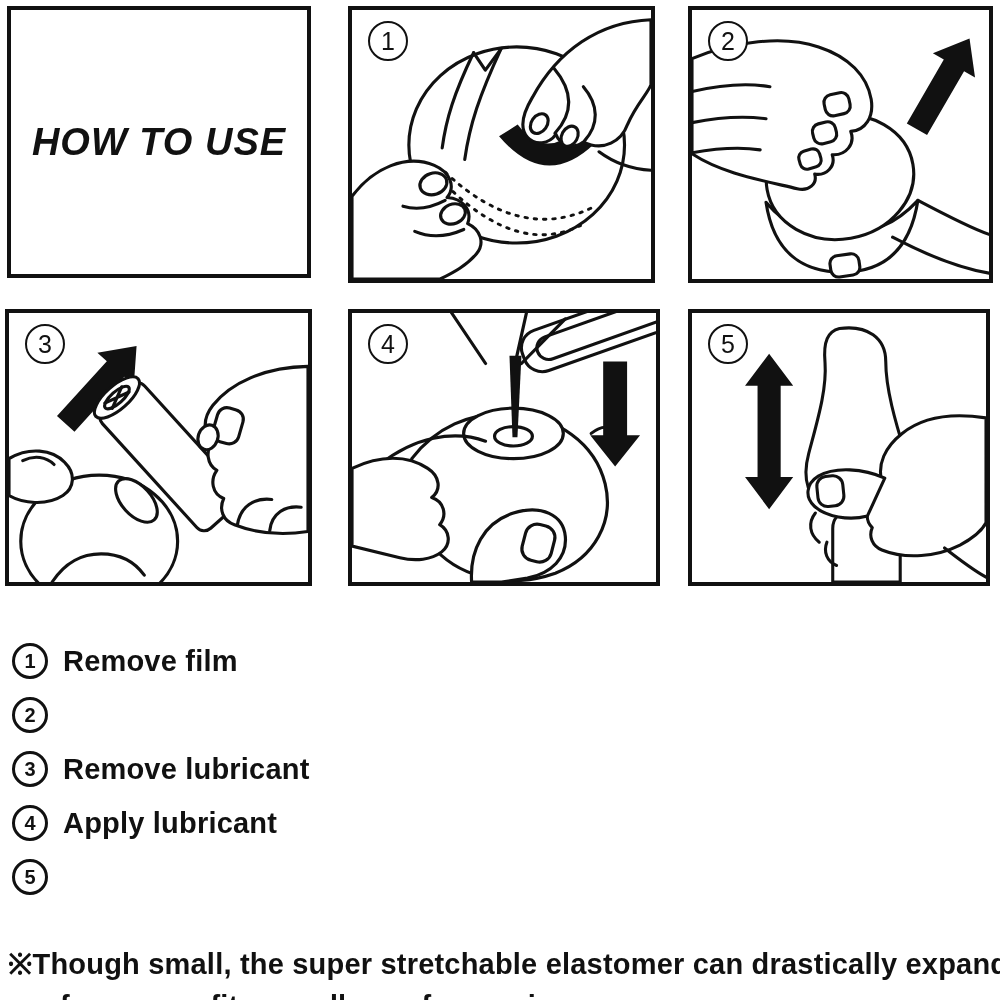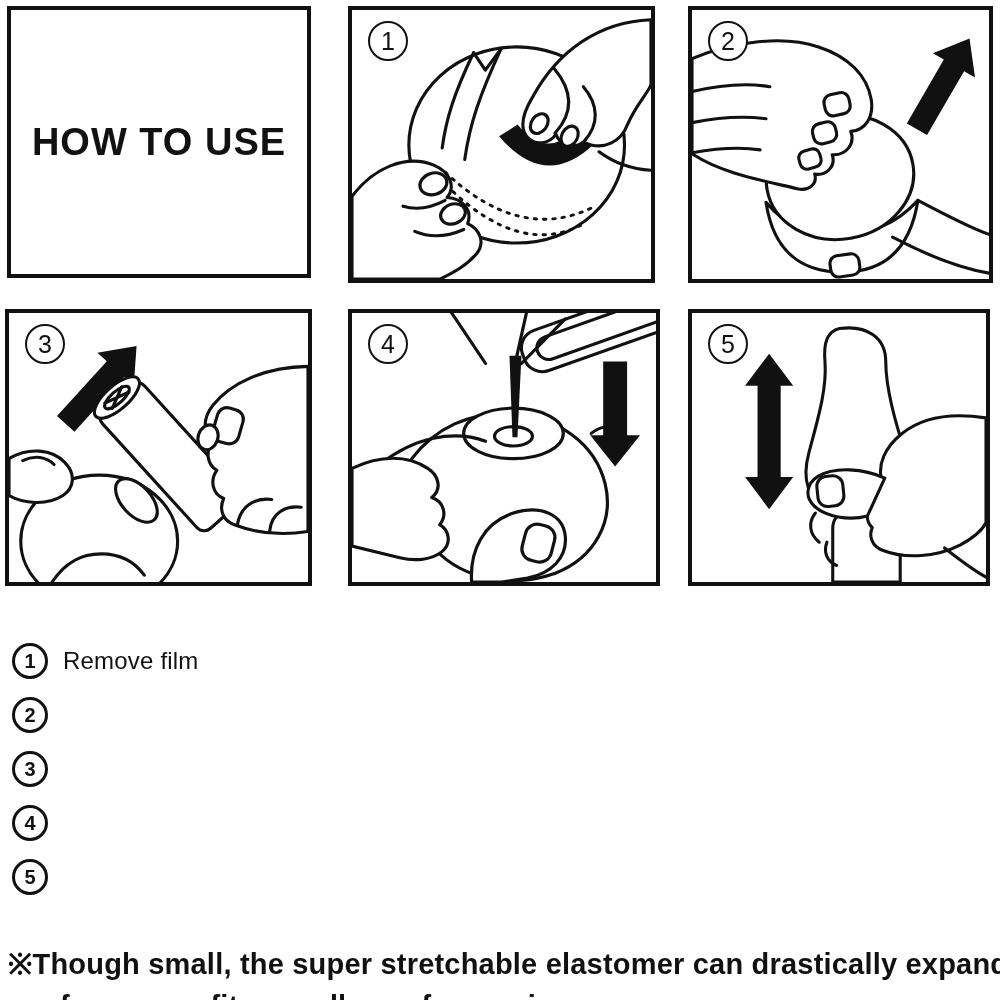--- a/index.html
+++ b/index.html
@@ -28,31 +28,31 @@
   .bk{fill:#111;stroke:none;}
   .dot{fill:none;stroke:#111;stroke-width:3;stroke-dasharray:2.5 7;stroke-linecap:round;}
   
   .steps{position:absolute;left:12px;top:645px;}
   .step{display:flex;align-items:center;margin-bottom:22px;height:32px;}
   .sbadge{
     flex:0 0 auto;width:30px;height:30px;border:3px solid #111;border-radius:50%;
     display:flex;align-items:center;justify-content:center;
     font-size:20px;font-weight:700;margin-right:15px;
   }
-  .slabel{font-size:24px;font-weight:400;letter-spacing:0.2px;white-space:nowrap;}
+  .slabel{font-size:29px;font-weight:700;letter-spacing:0.2px;white-space:nowrap;}
   .note{
     position:absolute;left:8px;top:914px;width:975px;
     font-size:29px;font-weight:700;line-height:1.45;
     padding-left:52px;text-indent:-52px;letter-spacing:0.2px;
   }
 </style>
 </head>
 <body>
 
-<div class="panel title-box" style="left:7px;top:6px;width:304px;height:272px;">
+<div class="panel title-box" style="left:7px;top:6px;width:304px;height:272px;font-style:italic;">
   <span>HOW TO USE</span>
 </div>
 
 <div class="panel" style="left:348px;top:6px;width:307px;height:277px;">
   <div class="pbadge">
     <span>1</span>
   </div>
   <svg viewBox="0 0 305 277" preserveAspectRatio="none">
     <g>
       <ellipse class="wh" cx="168" cy="139" rx="110" ry="101"></ellipse>
@@ -202,25 +202,27 @@
   </div>
   <div class="step">
     <span class="sbadge">
         <span>2</span>
       </span>
   </div>
   <div class="step">
     <span class="sbadge">
         <span>3</span>
       </span>
+    <span class="slabel">Remove lubricant</span>
   </div>
   <div class="step">
     <span class="sbadge">
         <span>4</span>
       </span>
+    <span class="slabel">Apply lubricant</span>
   </div>
   <div class="step">
     <span class="sbadge">
         <span>5</span>
       </span>
   </div>
 </div>
 
 <p class="note"><span>※</span><span>Though small, the super stretchable elastomer can drastically expand for a snug fit regardless of your size.</span></p>
 

